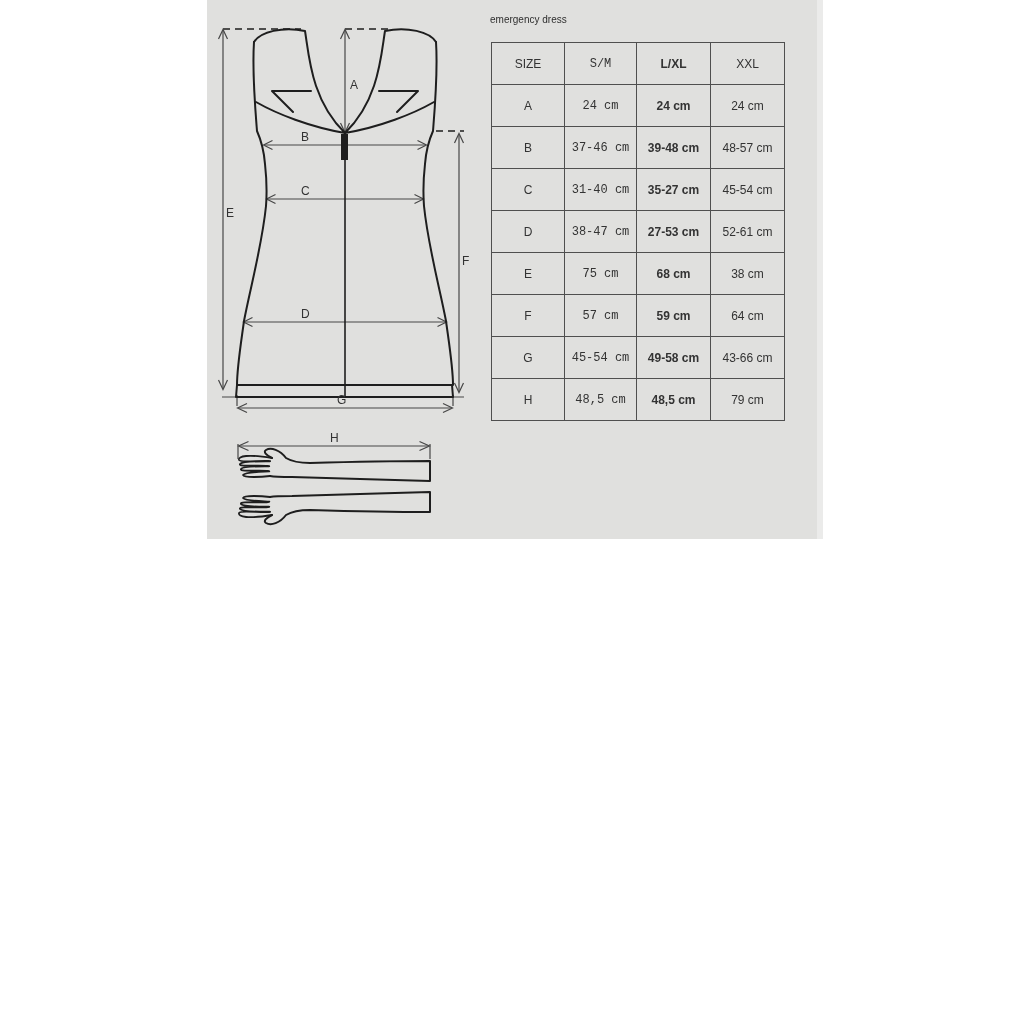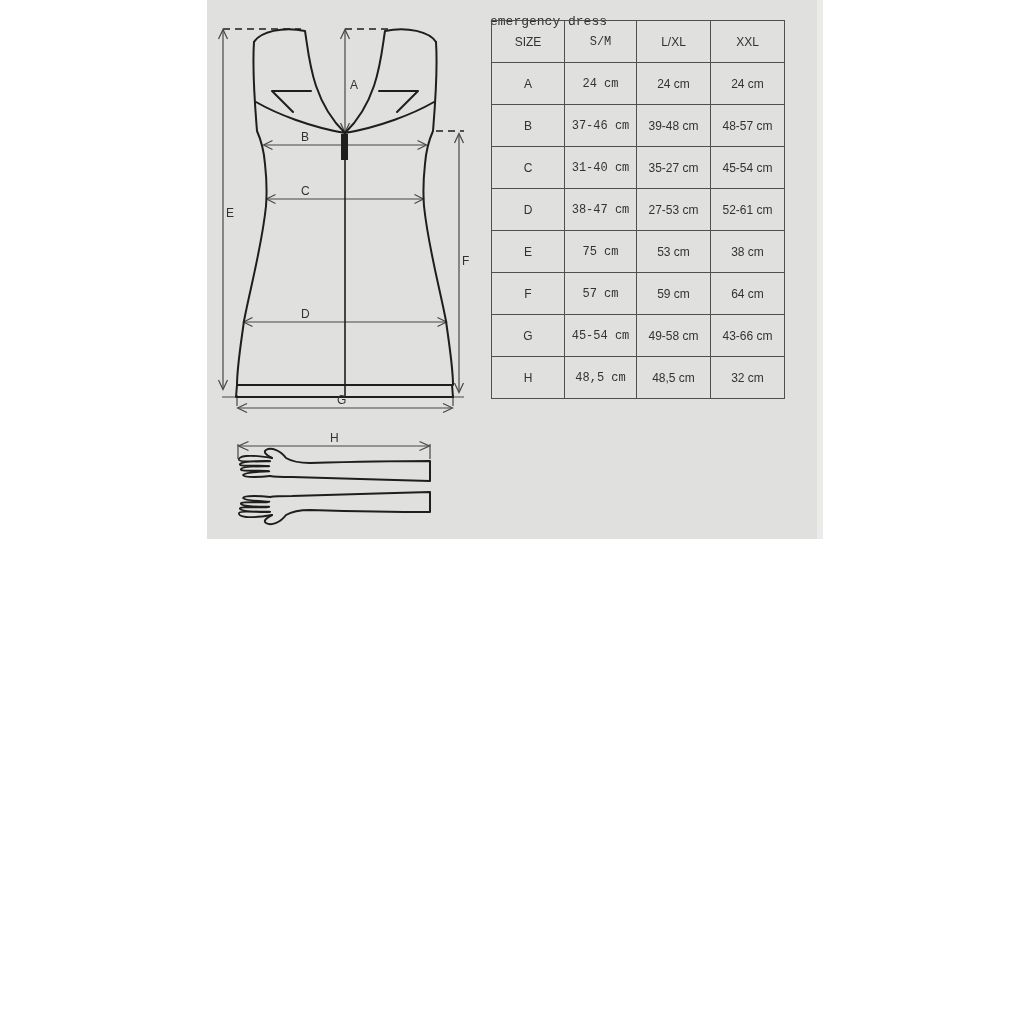--- a/index.html
+++ b/index.html
@@ -1,27 +1,27 @@
 <!DOCTYPE html>
 <html><head>
 <meta charset="utf-8">
 <style>
   html,body{margin:0;padding:0;background:#ffffff;}
   .page{position:relative;width:1024px;height:1024px;background:#ffffff;overflow:hidden;
         font-family:"Liberation Sans", sans-serif;color:#333333;}
   .panel{position:absolute;left:207px;top:0;width:616px;height:539px;background:#e0e0de;}
   .panel-strip{position:absolute;right:0;top:0;width:6px;height:100%;background:#ebebea;}
   .diagram-svg{position:absolute;left:0;top:0;}
-  .chart-title{position:absolute;left:283px;top:14px;font-size:13px;color:#2f2f2f;font-family:Liberation Mono, monospace;}
-  .size-table{position:absolute;left:284px;top:20px;border:1px solid #4f4f4f;background:transparent;}
+  .chart-title{position:absolute;left:283px;top:14px;font-size:10px;color:#2f2f2f;}
+  .size-table{position:absolute;left:284px;top:42px;border:1px solid #4f4f4f;background:transparent;}
   .trow{display:flex;height:41px;border-bottom:1px solid #4f4f4f;}
   .trow:last-child{border-bottom:none;}
   .cell{display:flex;align-items:center;justify-content:center;
         font-size:12px;color:#333333;border-right:1px solid #4f4f4f;}
-  .c0{width:72px;} .c1{width:71px;font-family:Liberation Mono, monospace;} .c2{width:73px;} .c3{width:73px;border-right:none;}
+  .c0{width:72px;} .c1{width:71px;font-family:Liberation Mono, monospace;} .c2{width:73px;font-weight:bold;} .c3{width:73px;border-right:none;}
   svg text{font-family:"Liberation Sans", sans-serif;font-size:12px;fill:#333333;}
 </style>
 </head>
 <body>
 
 <div class="page">
   <div class="panel">
     <div class="panel-strip"></div>
 
     <svg class="diagram-svg" width="616" height="539" viewBox="207 0 616 539">
@@ -127,36 +127,36 @@
       </div>
       <div class="trow">
         <div class="cell c0">D</div>
         <div class="cell c1">38-47 cm</div>
         <div class="cell c2">27-53 cm</div>
         <div class="cell c3">52-61 cm</div>
       </div>
       <div class="trow">
         <div class="cell c0">E</div>
         <div class="cell c1">75 cm</div>
-        <div class="cell c2">53 cm</div>
+        <div class="cell c2">68 cm</div>
         <div class="cell c3">38 cm</div>
       </div>
       <div class="trow">
         <div class="cell c0">F</div>
         <div class="cell c1">57 cm</div>
         <div class="cell c2">59 cm</div>
         <div class="cell c3">64 cm</div>
       </div>
       <div class="trow">
         <div class="cell c0">G</div>
         <div class="cell c1">45-54 cm</div>
         <div class="cell c2">49-58 cm</div>
         <div class="cell c3">43-66 cm</div>
       </div>
       <div class="trow">
         <div class="cell c0">H</div>
         <div class="cell c1">48,5 cm</div>
         <div class="cell c2">48,5 cm</div>
-        <div class="cell c3">32 cm</div>
+        <div class="cell c3">79 cm</div>
       </div>
     </div>
   </div>
 </div>
 
 </body></html>

